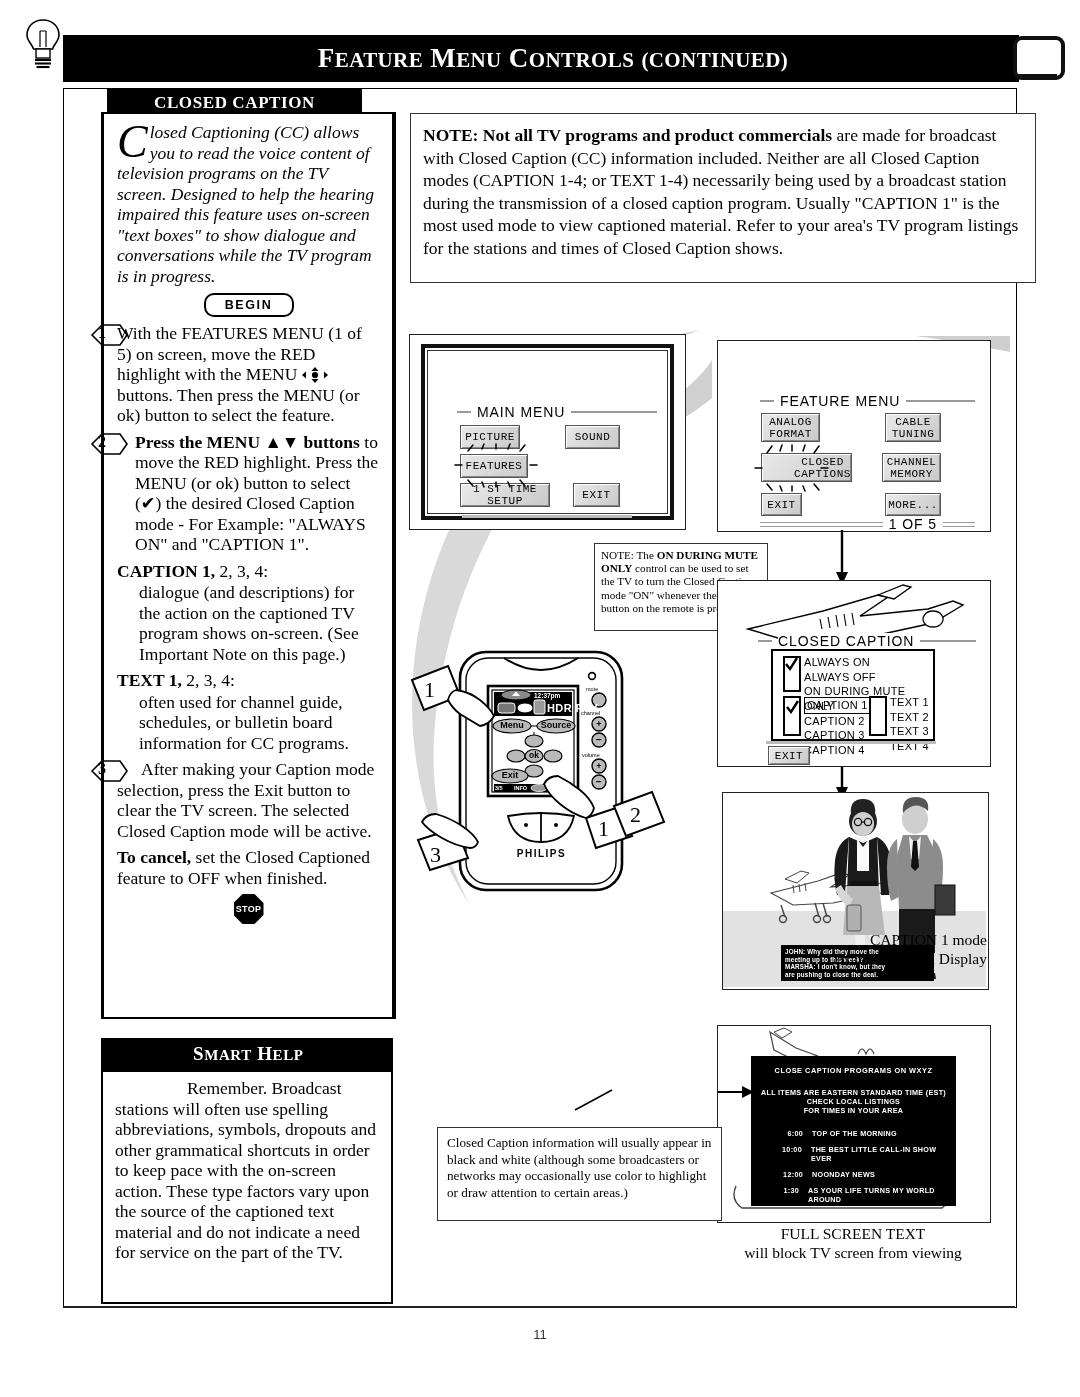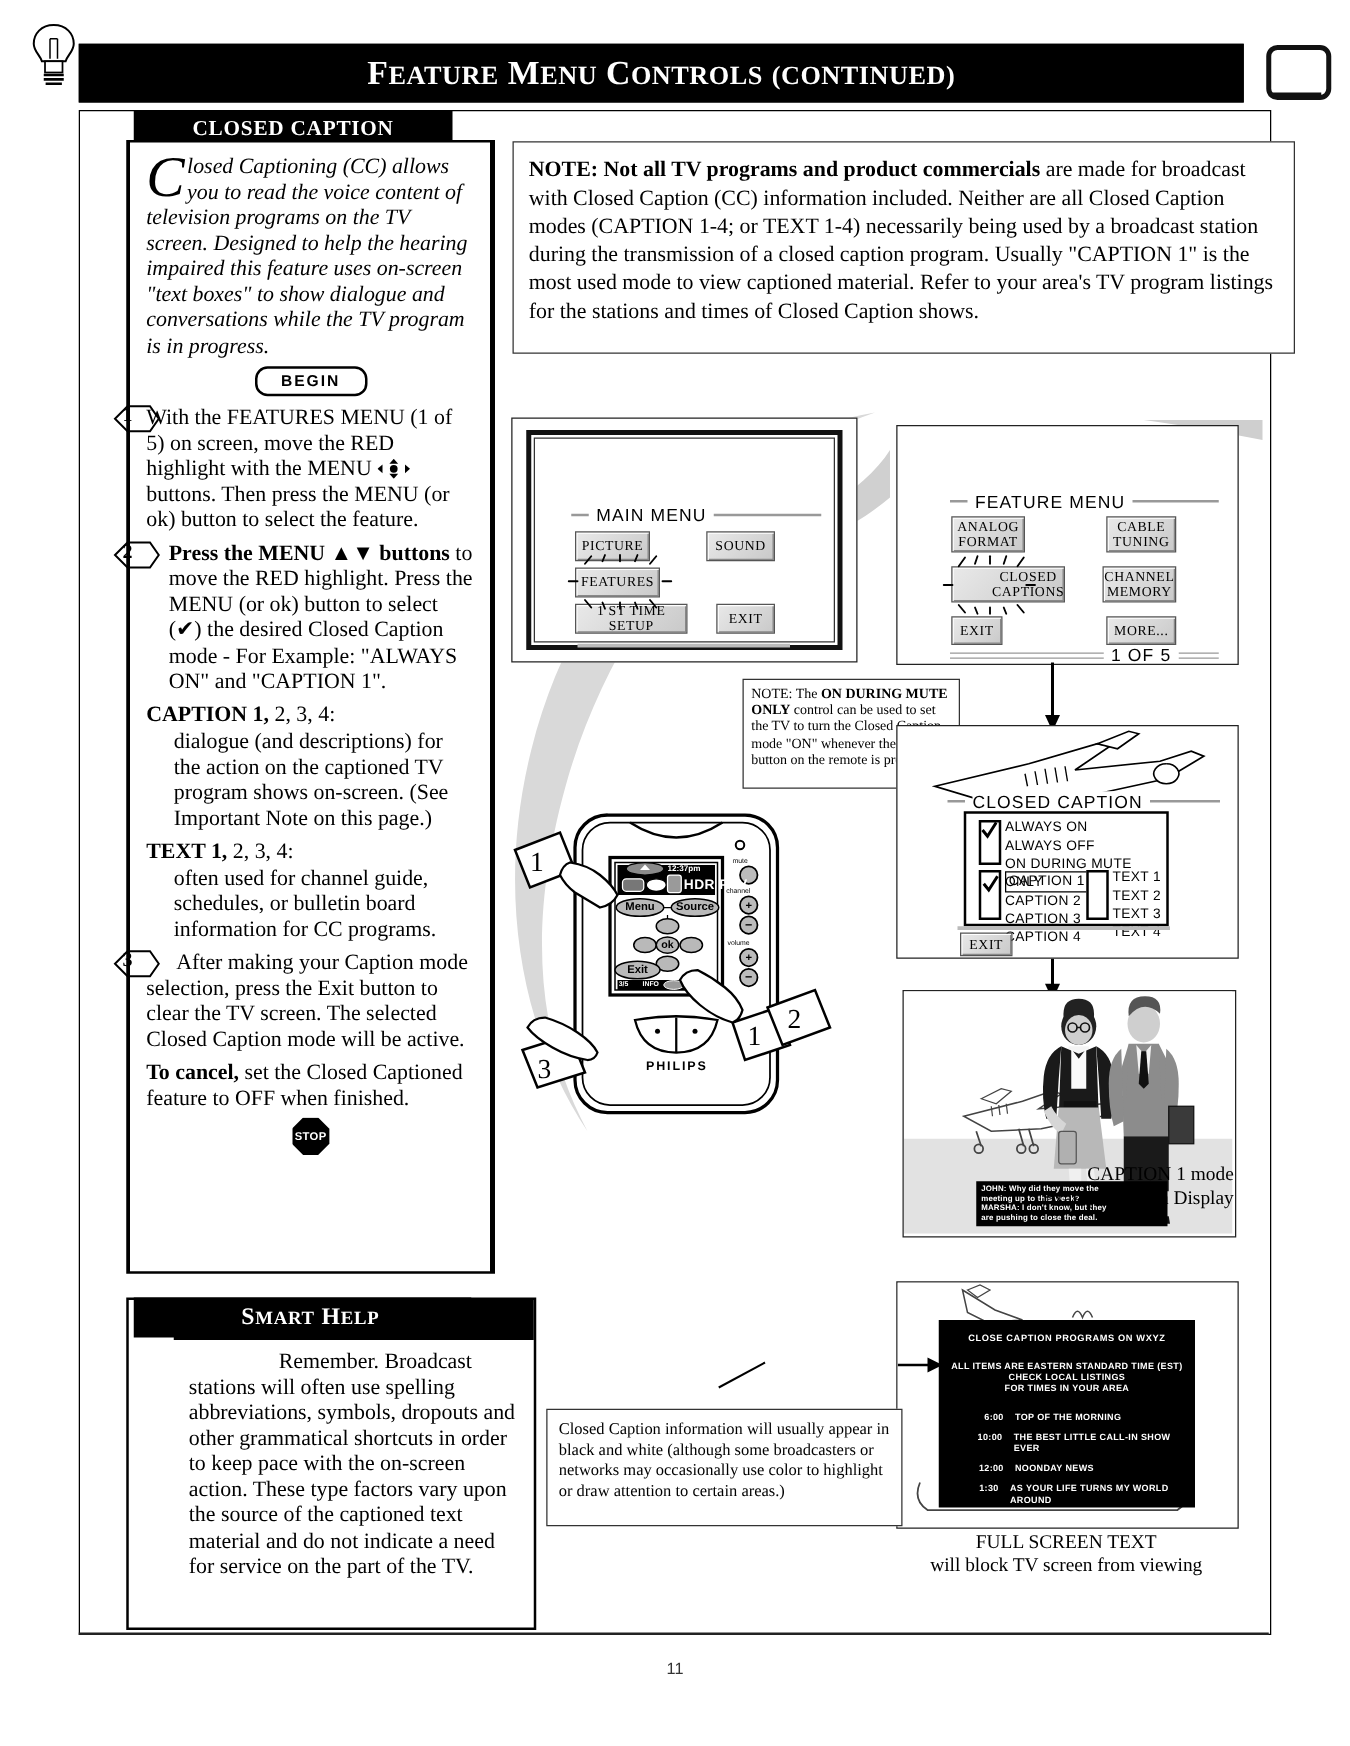--- a/index.html
+++ b/index.html
@@ -4,21 +4,21 @@
 <style>
   html,body{margin:0;padding:0;background:#fff;}
   body{width:1080px;height:1397px;position:relative;font-family:"Liberation Serif",serif;color:#000;}
   .page{position:absolute;left:0;top:0;width:1080px;height:1397px;}
 
   
   .page-frame{position:absolute;left:63px;top:88px;width:952px;height:1218px;border:1.5px solid #000;}
 
   
   .header-bar{position:absolute;left:63px;top:35px;width:930px;height:45px;background:#000;
-    border:1px solid #000;display:flex;align-items:center;justify-content:center;}
+    border:1px solid #000;display:flex;align-items:center;justify-content:center;padding-left:24px;}
   .header-bar .t{color:#fff;font-family:"Liberation Serif",serif;font-weight:700;font-size:27px;letter-spacing:.4px;white-space:nowrap;}
   .header-bar .t .sc{font-size:21px;}
   .tv-icon{position:absolute;left:1013px;top:36px;width:46px;height:42px;}
   .tv-icon .scr{position:absolute;left:0;top:0;width:44px;height:36px;border:4px solid #111;border-radius:9px;background:#fff;}
   .tv-icon .base{position:absolute;left:2px;top:38px;width:42px;height:3px;background:#111;}
 
   
   .tab{position:absolute;background:#000;color:#fff;display:flex;align-items:center;}
   .tab .lbl{font-family:"Liberation Serif",serif;font-weight:700;font-size:17px;letter-spacing:.6px;}
   #cc-tab{left:107px;top:88px;width:255px;height:30px;justify-content:center;}
@@ -50,37 +50,37 @@
   .stop-badge{width:30px;height:30px;margin:4px auto 12px auto;position:relative;}
   .stop-oct{width:30px;height:30px;background:#000;
     clip-path:polygon(30% 0,70% 0,100% 30%,100% 70%,70% 100%,30% 100%,0 70%,0 30%);
     display:flex;align-items:center;justify-content:center;}
   .stop-oct span{color:#fff;font-family:"Liberation Sans",sans-serif;font-weight:700;font-size:9px;letter-spacing:.3px;}
 
   
   .navglyph{display:inline-block;width:26px;height:16px;position:relative;vertical-align:-3px;}
 
   
-  .shbox{position:absolute;left:101px;top:1038px;width:288px;height:262px;border:2px solid #000;background:#fff;padding-left:36px;}
+  .shbox{position:absolute;left:101px;top:1038px;width:288px;height:262px;border:2px solid #000;background:#fff;}
   .shadow{position:absolute;left:109px;top:1046px;width:288px;height:262px;background:#000;z-index:-1;}
   .sh-head{height:32px;background:#000;position:relative;}
   .sh-body{padding:6px 11px 4px 12px;font-size:17.5px;line-height:20.5px;}
   .bulb{position:absolute;left:14px;top:6px;width:58px;height:64px;z-index:5;}
 
   
   .notebox{position:absolute;left:410px;top:113px;width:600px;height:148px;border:1.5px solid #333;background:#fff;padding:10px 12px;}
   .notebox p{margin:0;font-size:17.5px;line-height:22.5px;}
 
   
   .panel{position:absolute;background:#fff;border:1.5px solid #222;}
 
   .scr-lbl{font-family:"Liberation Sans",sans-serif;font-size:14px;letter-spacing:.9px;white-space:nowrap;}
   .menukey{position:absolute;background:linear-gradient(135deg,#e9e9e9,#c9c9c9);border:1.5px solid #555;
     box-shadow:inset 1px 1px 0 #fff, inset -1px -1px 0 #888;display:flex;align-items:center;justify-content:center;
-    flex-direction:column;font-family:Liberation Serif, serif;font-size:11px;line-height:12px;letter-spacing:.5px;color:#000;text-align:center;}
+    flex-direction:column;font-family:Liberation Mono, monospace;font-size:11px;line-height:12px;letter-spacing:.5px;color:#000;text-align:center;}
 
   .ccpanel .row{font-family:"Liberation Sans",sans-serif;font-size:11px;line-height:14.5px;letter-spacing:.3px;}
   .chkbox{border:2.5px solid #000;background:#fff;position:absolute;}
 
   
   .tvshot{position:absolute;border:1.5px solid #222;background:#fff;overflow:hidden;}
   .ccbar{position:absolute;background:#000;color:#fff;font-family:"Liberation Sans",sans-serif;font-weight:700;
     font-size:6.3px;line-height:7.6px;padding:3px 4px;letter-spacing:.15px;}
 
   .textscreen{position:absolute;background:#000;color:#fff;font-family:"Liberation Sans",sans-serif;}

